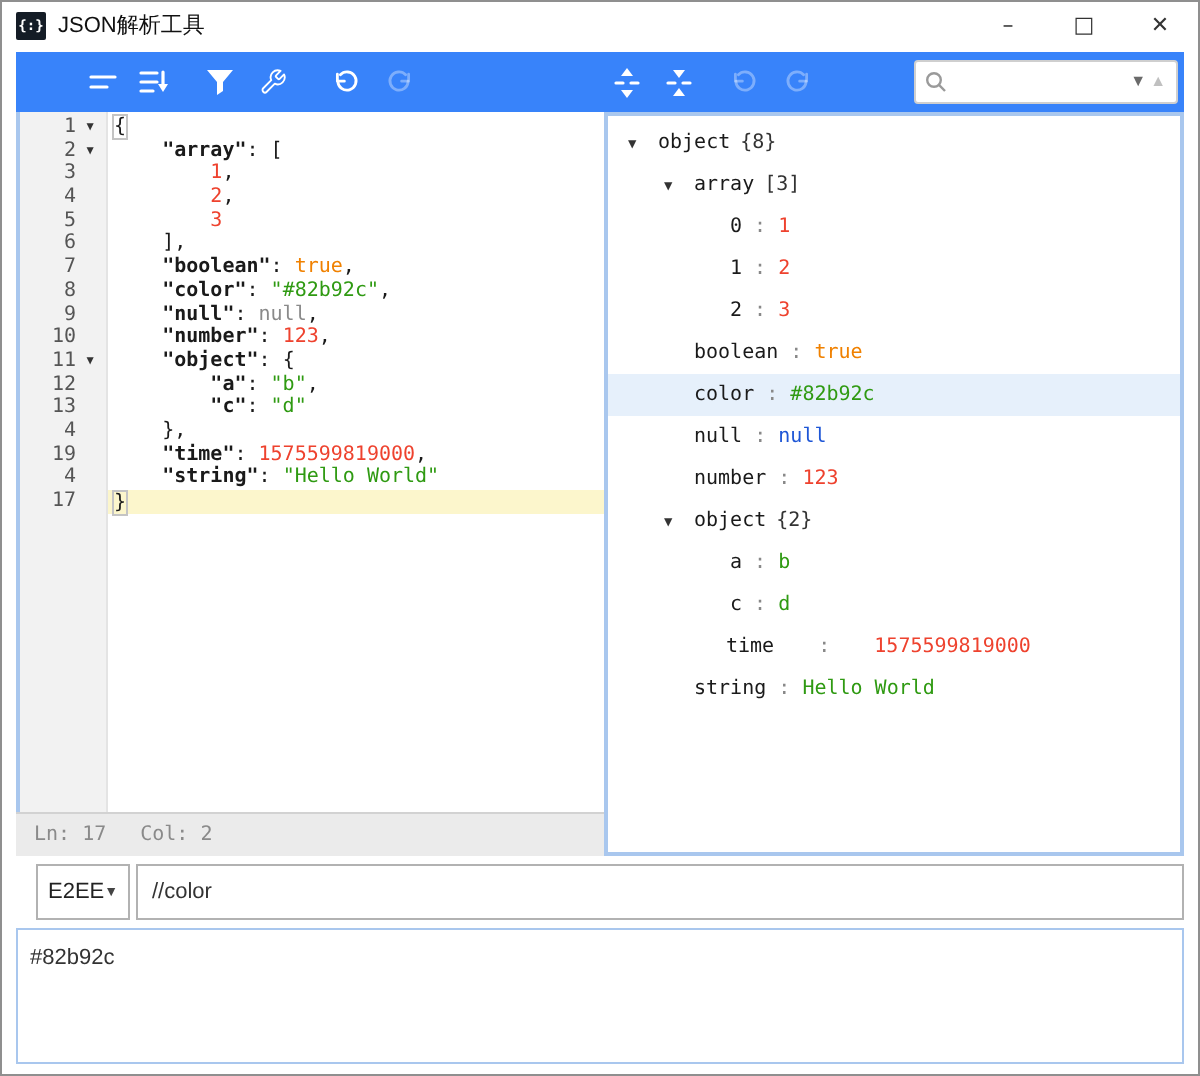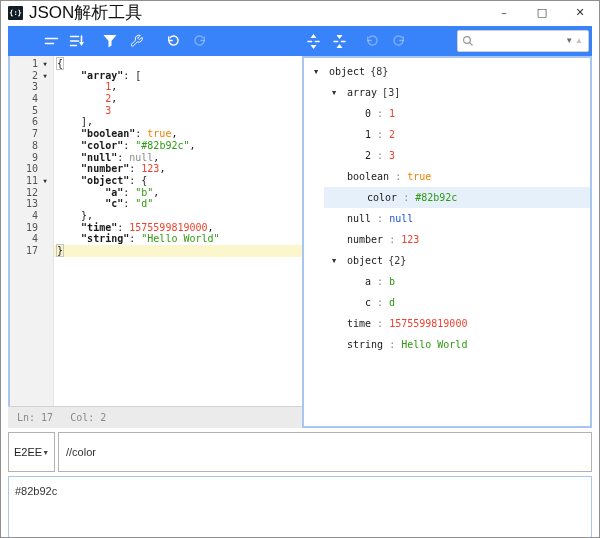--- a/index.html
+++ b/index.html
@@ -3,21 +3,21 @@
 <meta charset="utf-8">
 <style>
   * { margin:0; padding:0; box-sizing:border-box; }
   html,body { width:600px; height:538px; background:#e9ecef; font-family:"Liberation Sans",sans-serif; }
   .window { width:600px; height:538px; background:#ffffff; border:1px solid #8f8f8f; display:flex; flex-direction:column; overflow:hidden; }
 
   
   .titlebar { height:23px; display:flex; align-items:center; padding-left:7px; background:#ffffff; flex:0 0 auto; }
   .app-icon { width:15px; height:14px; background:#141c26; color:#fff; font-size:7px; font-weight:bold;
               display:flex; align-items:center; justify-content:center; border-radius:1px; font-family:"DejaVu Sans Mono",monospace; }
-  .title-text { font-size:17px; color:#111; margin-left:6px; }
+  .title-text { font-size:11px; color:#111; margin-left:6px; }
   .win-controls { margin-left:auto; display:flex; height:100%; }
   .win-btn { width:38px; height:100%; border:none; background:transparent; font-size:11px; color:#333; cursor:default;
              display:flex; align-items:center; justify-content:center; font-family:"DejaVu Sans",sans-serif; }
 
   
   .toolbar { margin:2px 7px 0 7px; height:30px; background:#3883fa; display:flex; align-items:center; flex:0 0 auto; }
   .tb-left { width:287px; display:flex; align-items:center; padding-left:5px; }
   .tb-right { flex:1; display:flex; align-items:center; padding-left:6px; }
   .tb-btn { width:24px; height:24px; border:none; background:transparent; display:flex; align-items:center; justify-content:center; margin-right:2px; }
   .tb-btn svg { display:block; }
@@ -53,34 +53,34 @@
   .c-u { color:#8a8a8a; }
   .bm { outline:1px solid #c4c4c4; }
   .cursor { display:inline-block; width:1px; height:10px; background:#111; vertical-align:-1px; }
   .statusbar { height:22px; background:#ebebeb; border-top:1px solid #d2d2d2; color:#8a8a8a; font-size:10px;
                display:flex; align-items:center; padding-left:9px; font-family:"DejaVu Sans Mono",monospace; }
   .statusbar .col { margin-left:17px;text-align:center; }
 
   .tree { flex:1; border:2px solid #a9c7ee; background:#fff; overflow:hidden; padding-top:3px;
           font-family:"DejaVu Sans Mono",monospace; font-size:10px; }
   .trow { height:21px; display:flex; align-items:center; white-space:pre; }
-  .trow.sel { background:#e6f0fb;margin-left:20px; }
+  .trow.sel { background:#e6f0fb; }
   .tarrow { width:15px; font-size:7px; color:#333; text-align:left; flex:0 0 auto; }
   .tkey { color:#1a1a1a; }
   .tmeta { color:#333; margin-left:5px; }
   .tcolon { color:#888; }
   .v-n { color:#ee422e; }
   .v-s { color:#2f9a12; }
   .v-b { color:#f08100; }
   .v-u { color:#1e56d6; }
   .tbadge { margin-left:8px; background:#8c8c8c; color:#fff; font-family:"Liberation Sans",sans-serif;
             font-size:9px; padding:1.5px 4px; border-radius:2px; }
 
   
-  .query-row { margin:4px 7px 0 7px; height:40px; display:flex; flex:0 0 auto; }
+  .query-row { margin:4px 7px 0 17px; height:28px; display:flex; flex:0 0 auto; }
   .mode-select { width:47px; border:1px solid #b2b2b2; background:#fff; display:flex; align-items:center;
                  justify-content:space-between; padding:0 5px; font-size:11px; color:#222; }
   .mode-caret { font-size:7px; color:#444; }
   .query-input { flex:1; margin-left:3px; border:1px solid #b2b2b2; padding:0 7px; font-size:11px; color:#333; outline:none; }
   .result-box { margin:4px 7px 0 7px; height:68px; border:1px solid #a9c7ee; background:#fff; padding:8px 6px;
                 font-size:11px; color:#333; flex:0 0 auto; }
 </style>
 </head>
 <body>
 
@@ -265,21 +265,21 @@
         <div class="trow" style="padding-left: 46px;"><span class="tarrow"></span><span class="tkey">0</span><span class="tcolon"> : </span><span class="v-n">1</span></div>
         <div class="trow" style="padding-left: 46px;"><span class="tarrow"></span><span class="tkey">1</span><span class="tcolon"> : </span><span class="v-n">2</span></div>
         <div class="trow" style="padding-left: 46px;"><span class="tarrow"></span><span class="tkey">2</span><span class="tcolon"> : </span><span class="v-n">3</span></div>
         <div class="trow" style="padding-left: 28px;"><span class="tarrow"></span><span class="tkey">boolean</span><span class="tcolon"> : </span><span class="v-b">true</span></div>
         <div class="trow sel" style="padding-left: 28px;"><span class="tarrow"></span><span class="tkey">color</span><span class="tcolon"> : </span><span class="v-s">#82b92c</span></div>
         <div class="trow" style="padding-left: 28px;"><span class="tarrow"></span><span class="tkey">null</span><span class="tcolon"> : </span><span class="v-u">null</span></div>
         <div class="trow" style="padding-left: 28px;"><span class="tarrow"></span><span class="tkey">number</span><span class="tcolon"> : </span><span class="v-n">123</span></div>
         <div class="trow" style="padding-left: 28px;"><span class="tarrow">▼</span><span class="tkey">object</span><span class="tmeta">{2}</span></div>
         <div class="trow" style="padding-left: 46px;"><span class="tarrow"></span><span class="tkey">a</span><span class="tcolon"> : </span><span class="v-s">b</span></div>
         <div class="trow" style="padding-left: 46px;"><span class="tarrow"></span><span class="tkey">c</span><span class="tcolon"> : </span><span class="v-s">d</span></div>
-        <div class="trow" style="padding-left: 28px;"><span class="tarrow"></span><span class="tkey">time</span><span class="tcolon"> : </span><span class="v-n">1575599819000</span></div>
+        <div class="trow" style="padding-left: 28px; gap: 16px;"><span class="tarrow"></span><span class="tkey">time</span><span class="tcolon"> : </span><span class="v-n">1575599819000</span></div>
         <div class="trow" style="padding-left: 28px;"><span class="tarrow"></span><span class="tkey">string</span><span class="tcolon"> : </span><span class="v-s">Hello World</span></div>
       </div>
   </div>
 
   <div class="query-row">
     <div class="mode-select">
       <span>E2EE</span>
       <span class="mode-caret">▼</span>
     </div>
     <input class="query-input" value="//color" style="">

